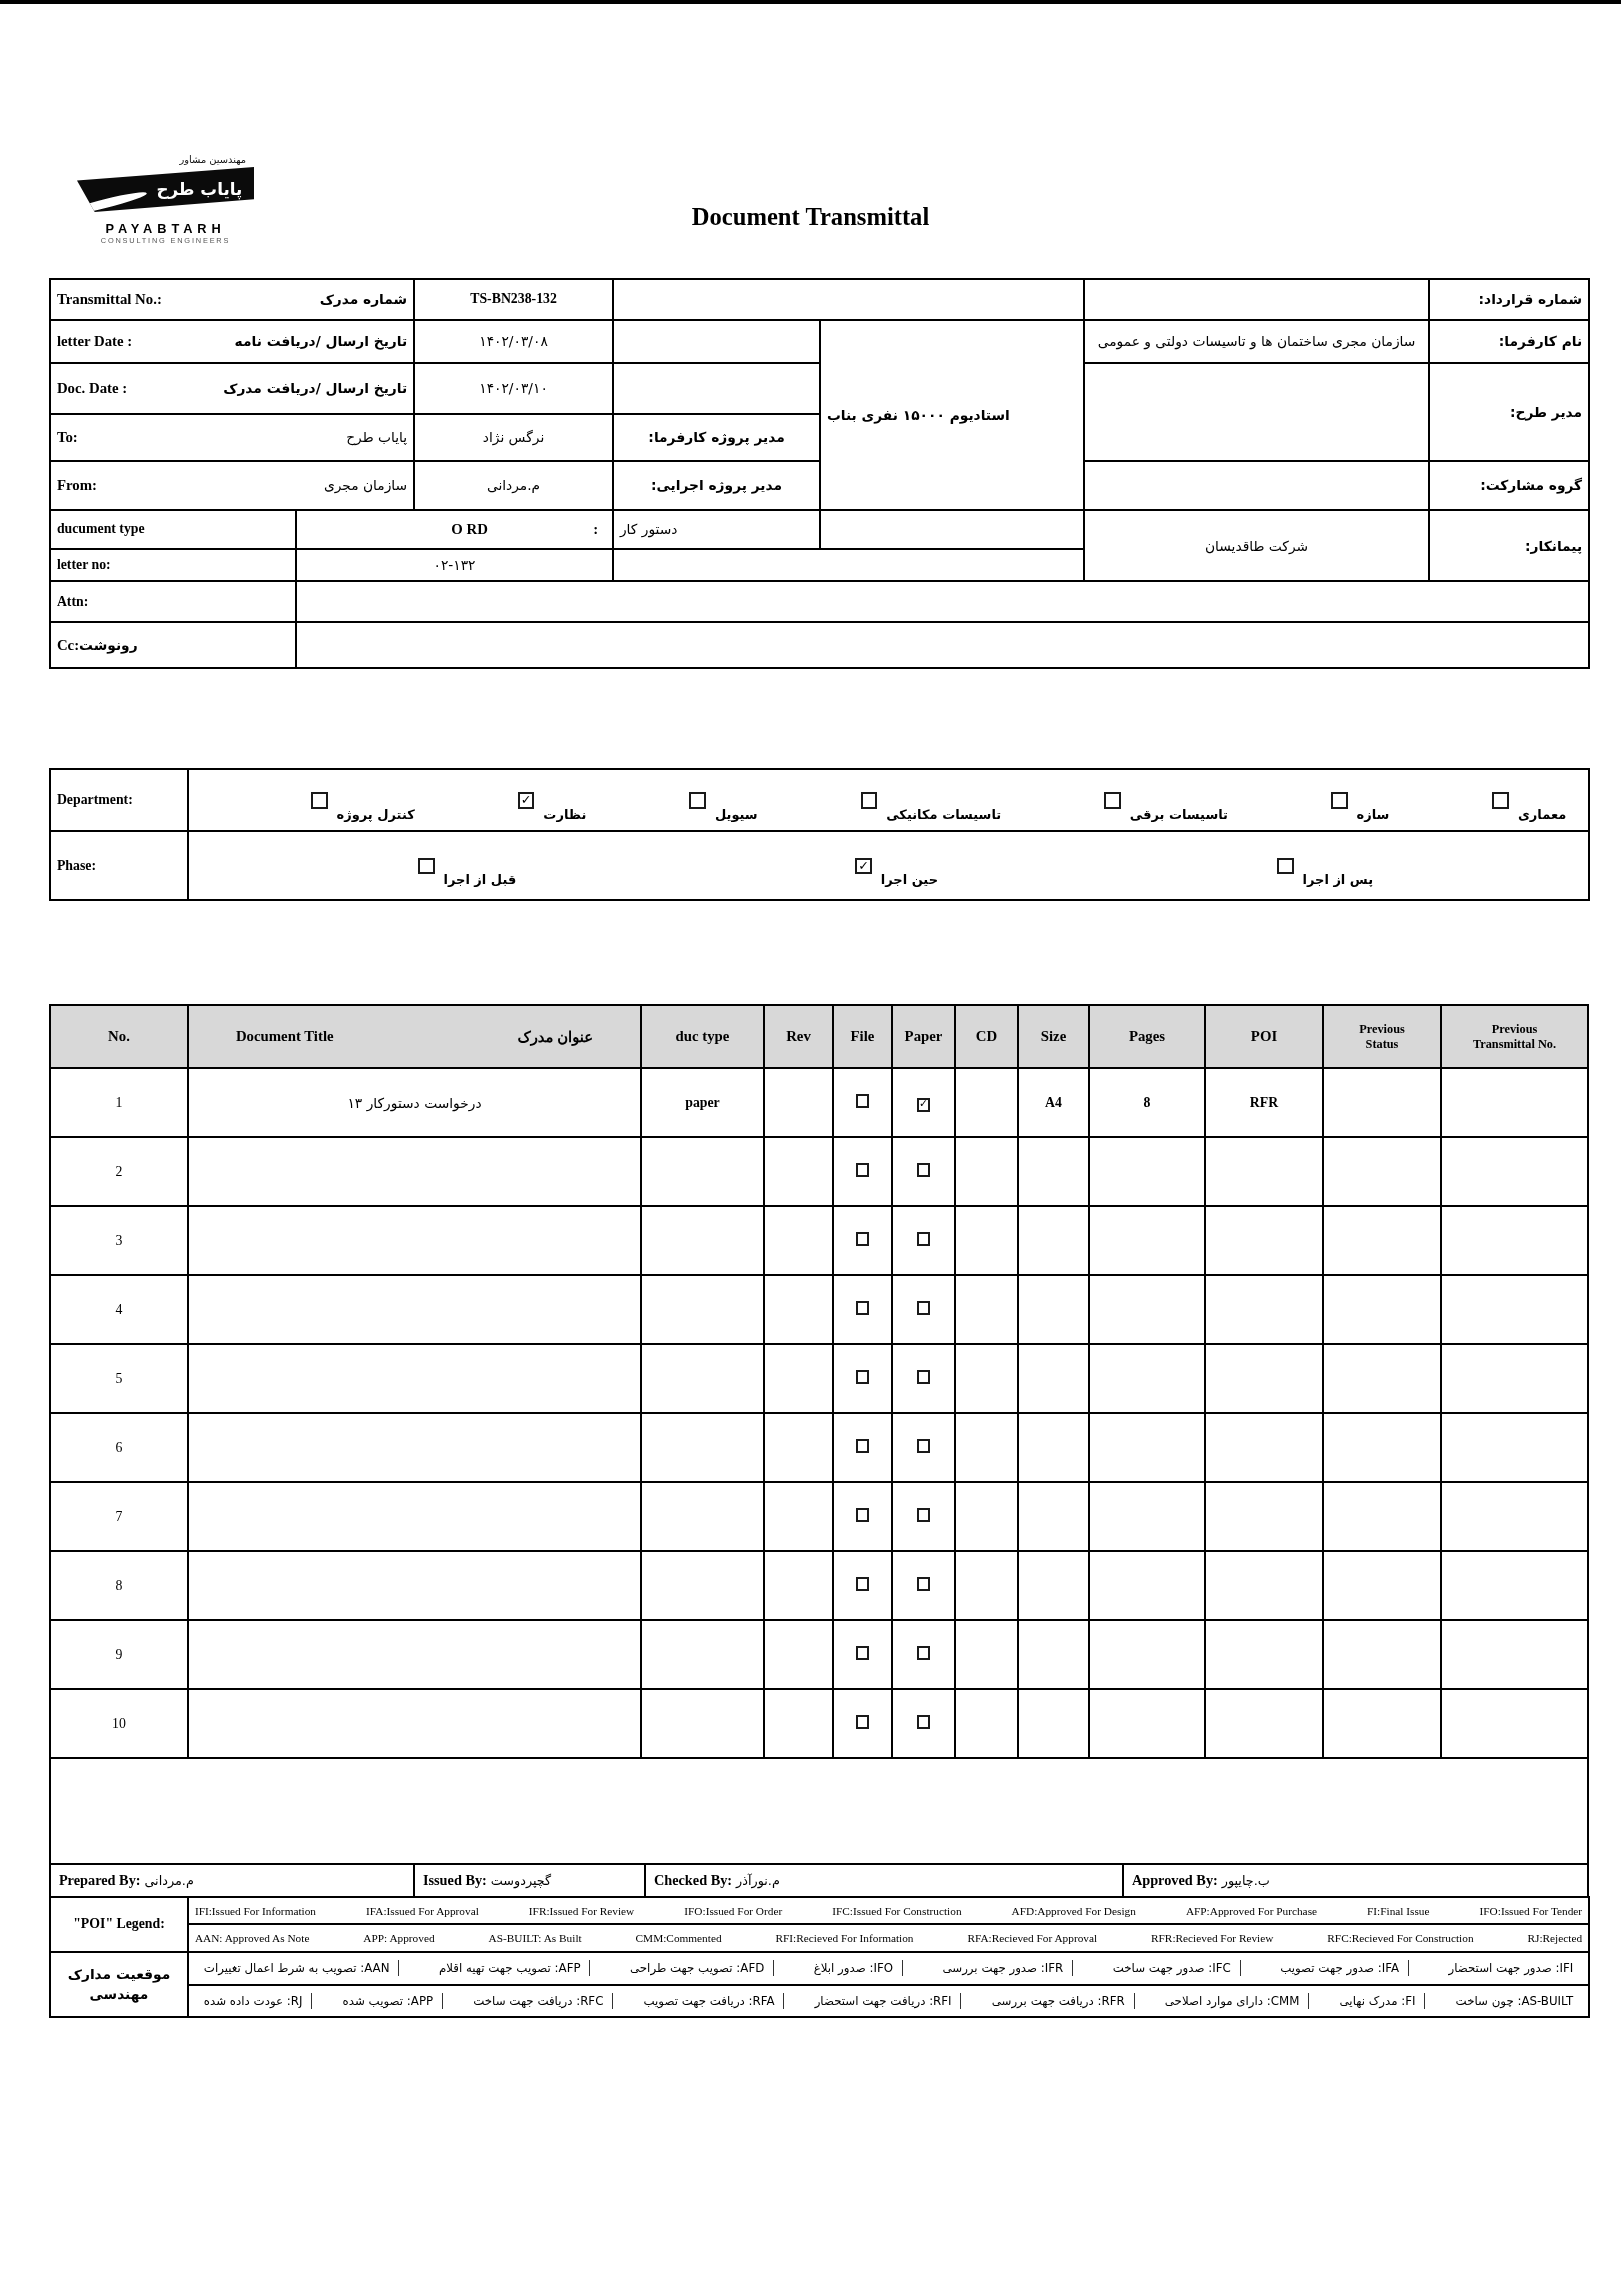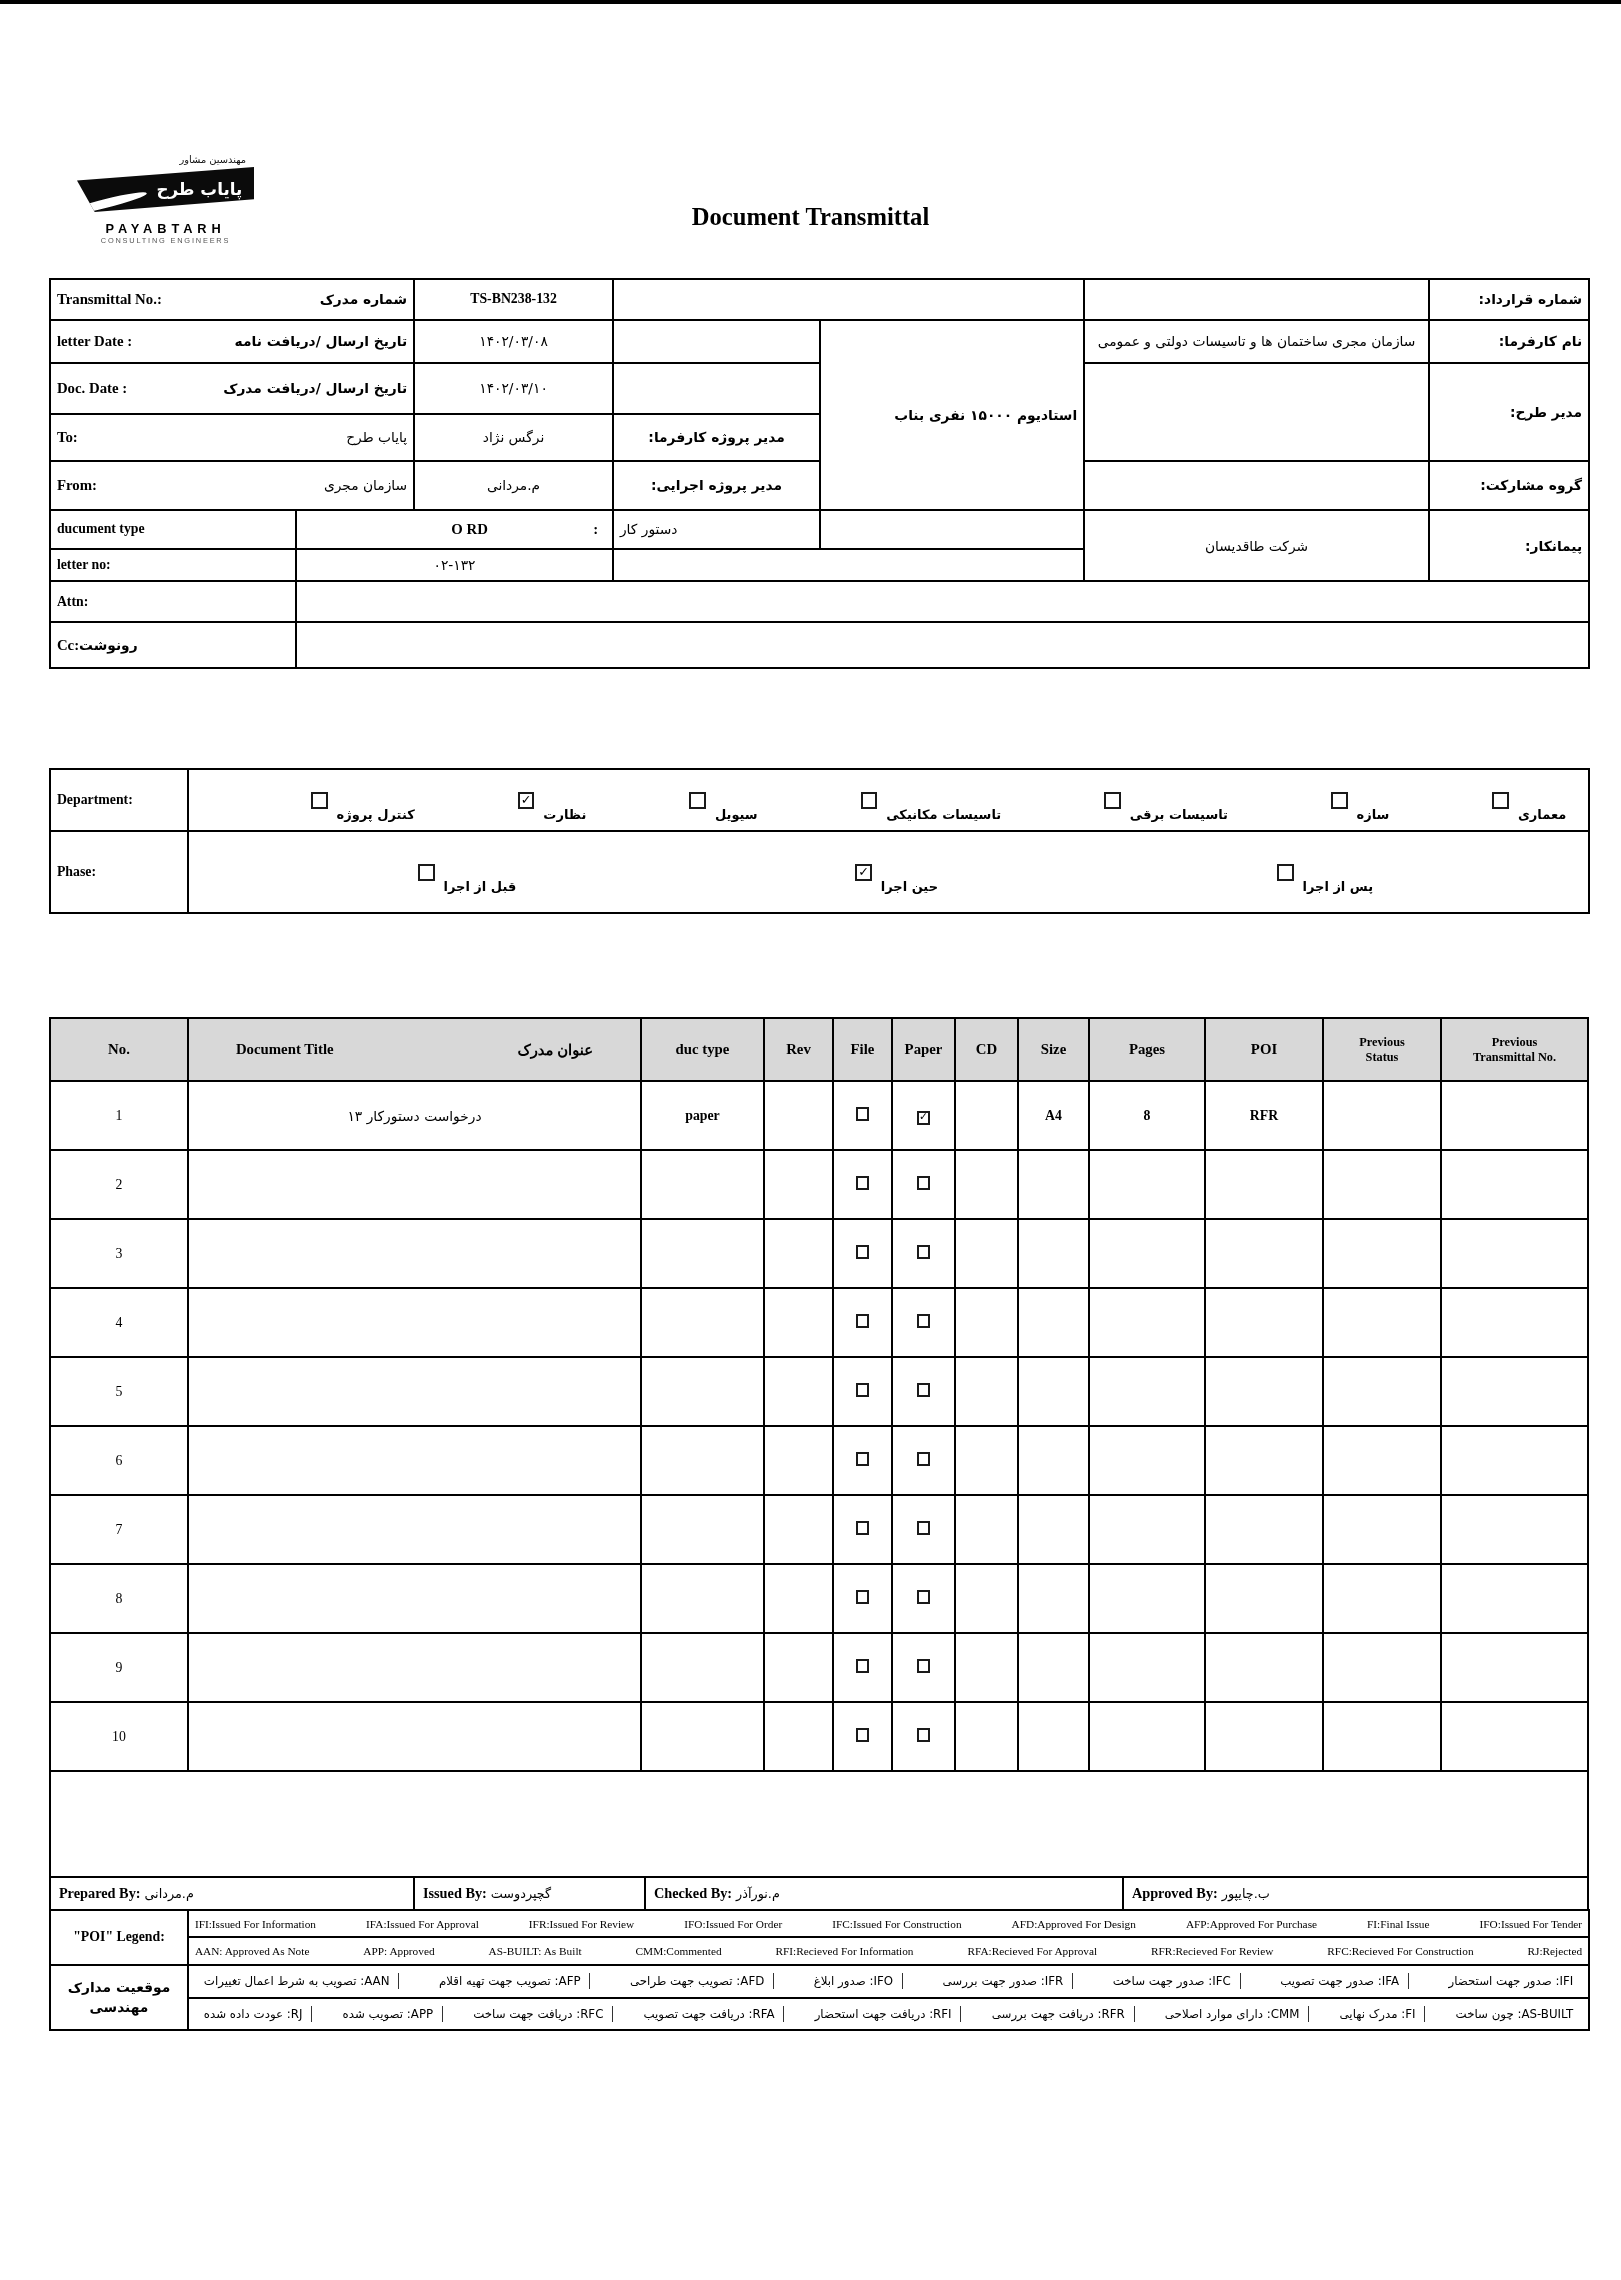--- a/index.html
+++ b/index.html
@@ -49,21 +49,21 @@
   .enlbl { font-family: "Liberation Serif", "DejaVu Serif", serif; font-weight: bold; font-size: 14.8px; white-space: nowrap; }
   .falbl2 { font-weight: bold; font-size: 13.8px; }
   .faval { font-size: 13.8px; }
   .val { text-align: center; font-size: 13.8px; }
   .valb { text-align: center; font-family: "Liberation Serif", "DejaVu Serif", serif; font-weight: bold; font-size: 14.8px; }
   .far { direction: rtl; text-align: right; font-weight: bold; font-size: 14.8px; padding-right: 9.9px; }
   .fac { direction: rtl; text-align: center; font-weight: bold; font-size: 13.8px; }
   .fav { direction: rtl; text-align: center; font-size: 13.8px; }
   .fal-left { direction: rtl; text-align: left; font-size: 13.8px; padding-left: 11.8px; }
   .smallfa { direction: rtl; text-align: center; font-size: 12.3px; }
-  .proj { direction: rtl; text-align: right; font-weight: bold; font-size: 14.3px; border-radius: 31px; }
+  .proj { direction: rtl; text-align: left; font-weight: bold; font-size: 14.3px; border-radius: 31px; }
   .ord { display: flex; justify-content: space-between; align-items: center; padding: 0 7.9px; }
   .ord .sp { width: 35px; }
   .cc { display: flex; align-items: center; }
 
   
   .cb {
     display: inline-flex; width: 16.7px; height: 16.7px;
     border: 2px solid #1a1a1a; background: #fff;
     align-items: center; justify-content: center;
     font-size: 12.8px; font-weight: bold; line-height: 1; flex: none;
@@ -258,21 +258,21 @@
                 <span class="chk-label">نظارت</span>
                 <span class="cb on">✓</span>
               </span>
               <span class="chk-item">
                 <span class="chk-label">کنترل پروژه</span>
                 <span class="cb"></span>
               </span>
             </div>
       </td>
     </tr>
-    <tr style="height:82px">
+    <tr style="height:69px">
       <td class="deptlbl">Phase:</td>
       <td>
         <div class="phase-opts" dir="rtl">
               <span class="chk-item">
                 <span class="chk-label">پس از اجرا</span>
                 <span class="cb"></span>
               </span>
               <span class="chk-item">
                 <span class="chk-label">حین اجرا</span>
                 <span class="cb on">✓</span>

